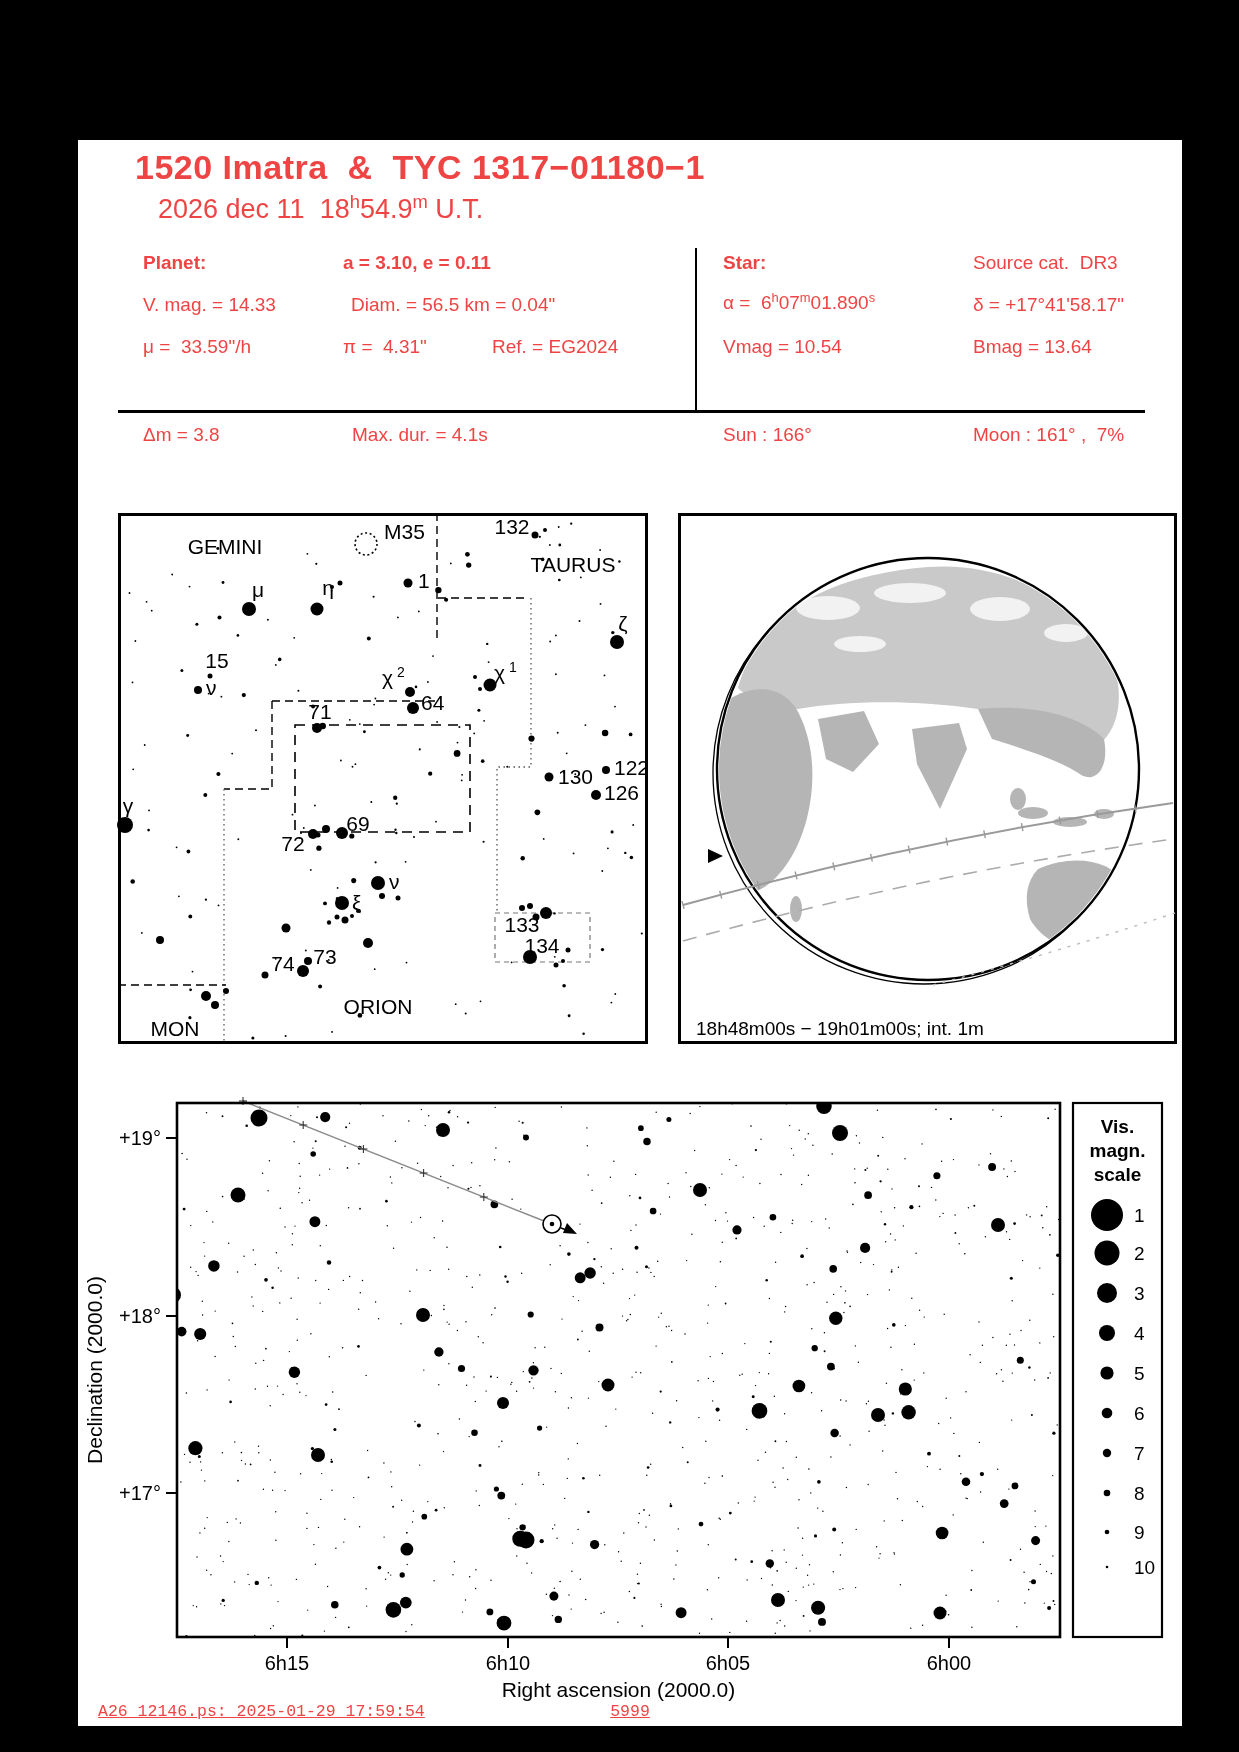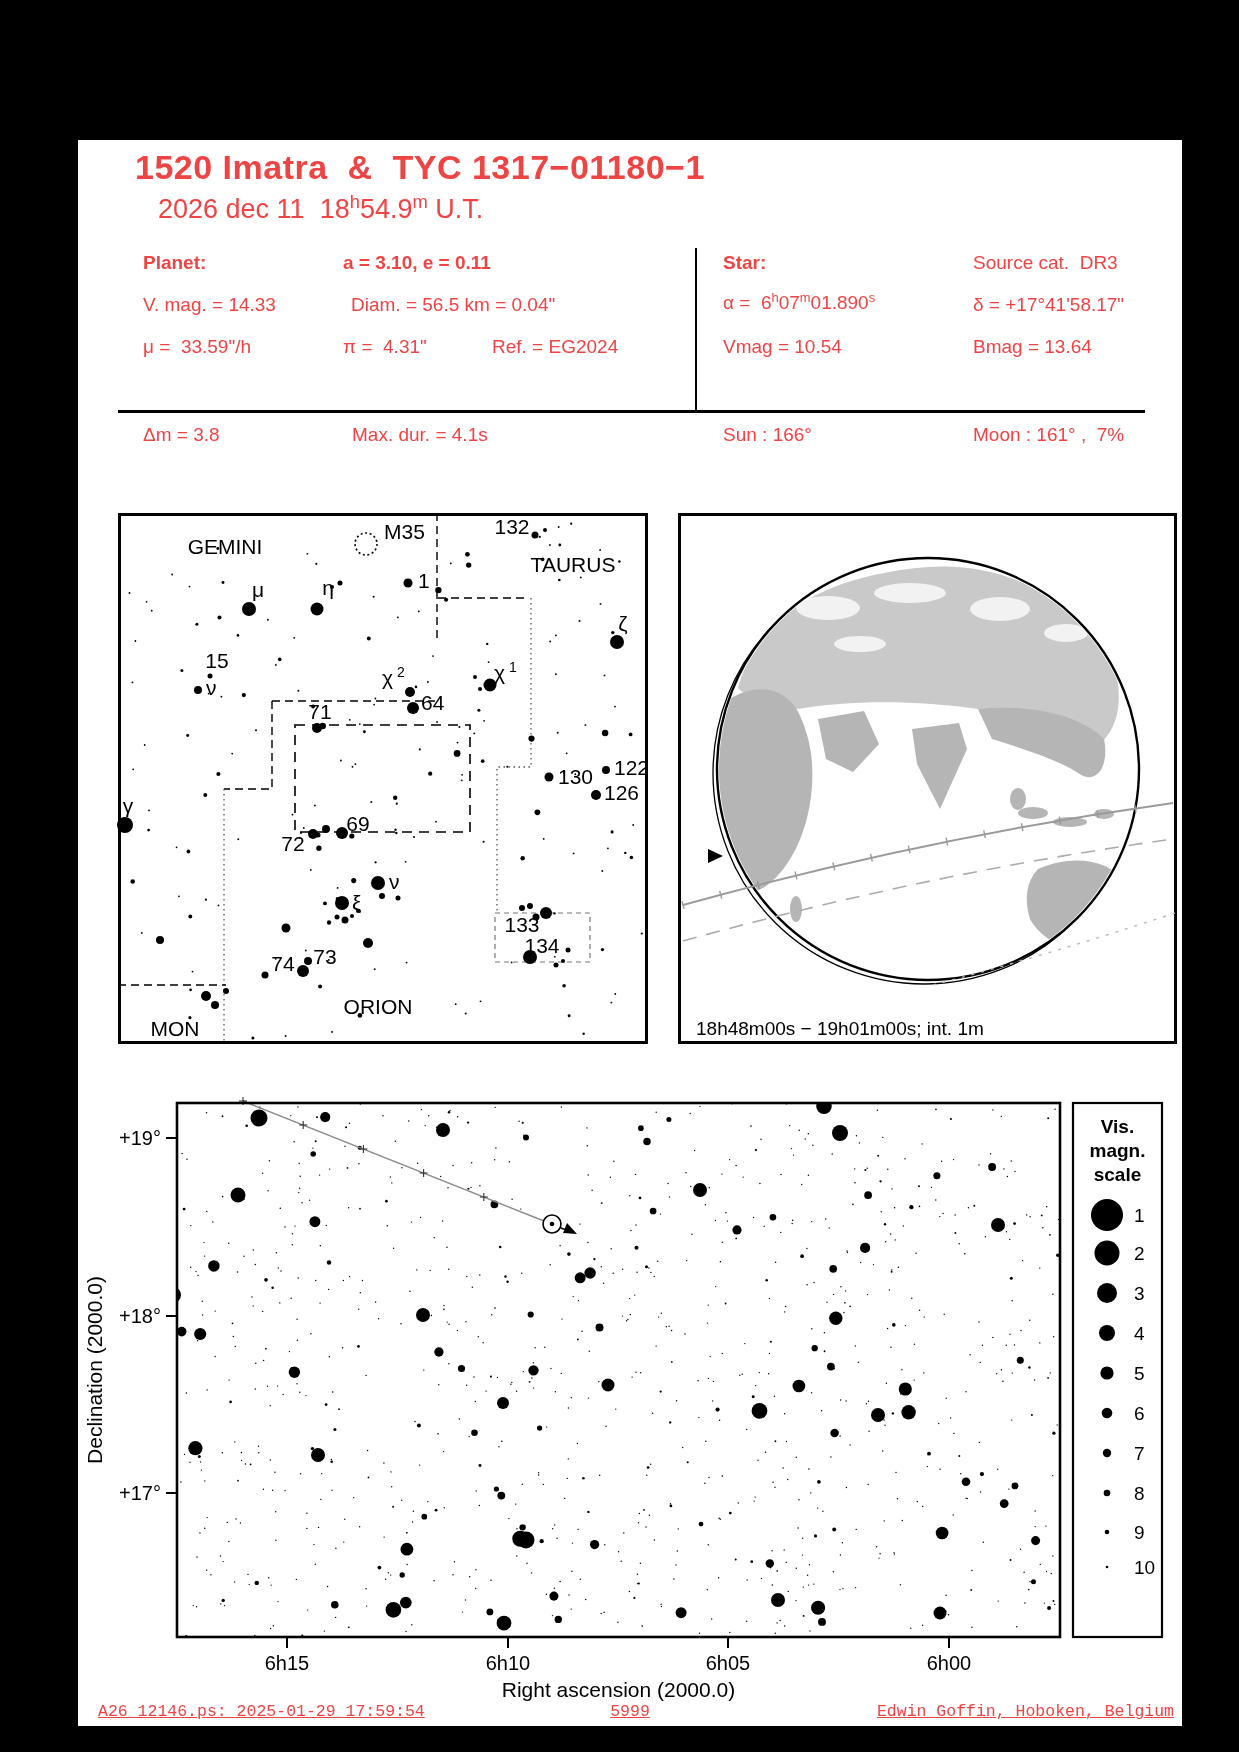--- a/index.html
+++ b/index.html
@@ -1327,14 +1327,13 @@
         <text x="1056" y="415" font-size="19">8</text>
         <circle cx="1029" cy="447" r="2.3" fill="#000"></circle>
         <text x="1056" y="454" font-size="19">9</text>
         <circle cx="1029" cy="482" r="1.3" fill="#000"></circle>
         <text x="1056" y="489" font-size="19">10</text>
       </g>
     </svg>
 
   <div class="abs footer" style="left:98px;top:1702px;">A26_12146.ps: 2025-01-29 17:59:54</div>
   <div class="abs footer" style="left:78px;top:1702px;width:1104px;text-align:center;">5999</div>
-  <div class="abs footer" style="left:78px;top:1702px;width:1096px;text-align:right;">Edwin Goffin, Hoboken, Belgium</div>
 </div>
 
 </body></html>

